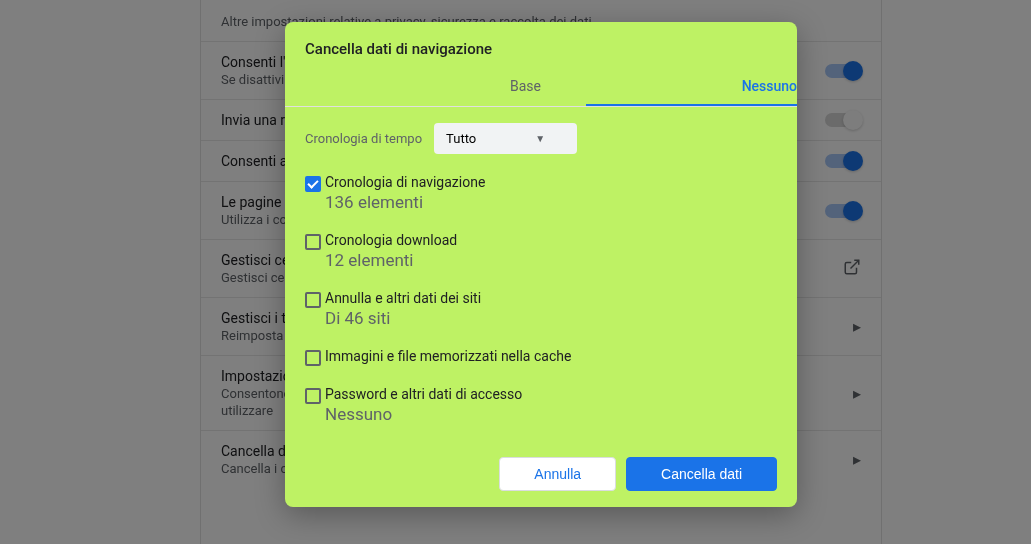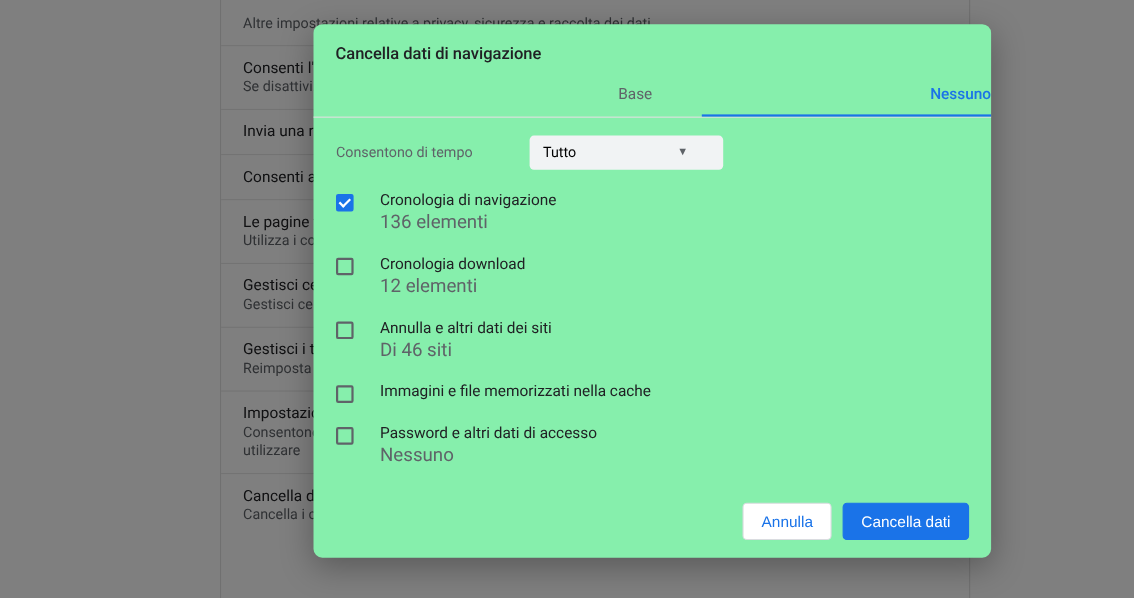--- a/index.html
+++ b/index.html
@@ -29,52 +29,52 @@
     .toggle-off { background: #d6d6d6; }
     .toggle-off::after { right: -2px; background: #fafafa; }
     .chevron { color: #5f6368; font-size: 16px; flex-shrink: 0; }
     .ext-icon { color: #5f6368; font-size: 18px; flex-shrink: 0; }
 
     .scrim { position: absolute; inset: 0; background: rgba(0,0,0,0.5); }
 
     .dialog {
       position: absolute;
       left: 285px; top: 22px;
-      width: 616px;
-      background: #86efac;
+      width: 512px;
+      background: #bef264;
       border-radius: 8px;
       box-shadow: 0 8px 30px rgba(0,0,0,0.3);
       display: flex; flex-direction: column;
       max-height: 485px;
     }
     .dialog-title { font-size: 15px; color: #202124; padding: 18px 20px 10px; font-weight: 500; }
     .tabs { display: flex; border-bottom: 1px solid #e0e0e0; }
     .tab { flex: 1; text-align: right; padding: 10px 0; font-size: 14px; color: #5f6368; cursor: pointer; border-bottom: 2px solid transparent; margin-left: 45px; }
     .tab-active { color: #1a73e8; border-bottom-color: #1a73e8; font-weight: 500; }
 
     .dialog-body { padding: 16px 20px 8px; overflow-y: auto; flex: 1; }
     .range-row { display: flex; align-items: center; gap: 12px; margin-bottom: 20px; }
     .range-label { font-size: 13px; color: #5f6368; }
-    .select { background: #f1f3f4; border: none; border-radius: 4px; padding: 8px 32px 8px 12px; font-size: 13px; position: relative; display: flex; align-items: center; gap: 92px; cursor: pointer; margin-left: 40px; }
+    .select { background: #f1f3f4; border: none; border-radius: 4px; padding: 8px 32px 8px 12px; font-size: 13px; position: relative; display: flex; align-items: center; gap: 59px; cursor: pointer; }
     .select .caret { font-size: 10px; color: #5f6368; }
 
-    .check-row { display: flex; gap: 24px; margin-bottom: 20px; }
+    .check-row { display: flex; gap: 4px; margin-bottom: 20px; }
     .checkbox { width: 16px; height: 16px; border: 2px solid #5f6368; border-radius: 2px; flex-shrink: 0; margin-top: 2px; cursor: pointer; position: relative; }
     .checkbox-checked { background: #1a73e8; border-color: #1a73e8; }
     .checkbox-checked::after {
       content: ""; position: absolute; left: 3px; top: 0px;
       width: 4px; height: 8px; border: solid #fff; border-width: 0 2px 2px 0;
       transform: rotate(45deg);
     }
     .check-text { flex: 1; }
     .check-title { font-size: 14px; color: #202124; }
     .check-sub { font-size: 17px; color: #5f6368; margin-top: 2px; }
 
     .dialog-actions { padding: 12px 20px 16px; display: flex; gap: 10px; justify-content: flex-end; border-top: 1px solid transparent; }
-    .btn { border: 1px solid #dadce0; background: #fff; color: #1a73e8; font-size: 14px; padding: 8px 16px; border-radius: 4px; cursor: pointer; font-weight: 500; }
+    .btn { border: 1px solid #dadce0; background: #fff; color: #1a73e8; font-size: 14px; padding: 8px 34px; border-radius: 4px; cursor: pointer; font-weight: 500; }
     .btn-primary { background: #1a73e8; color: #fff; border-color: #1a73e8; }
   </style>
 </head>
 <body>
 
 <div class="bg-page">
   <div class="bg-panel">
     <div class="bg-row">
       <div class="bg-row-text">
         <div class="bg-row-sub">Altre impostazioni relative a privacy, sicurezza e raccolta dei dati</div>
@@ -147,21 +147,21 @@
 <div class="scrim"></div>
 
 <div class="dialog">
   <div class="dialog-title">Cancella dati di navigazione</div>
   <div class="tabs">
     <div class="tab">Base</div>
     <div class="tab tab-active">Nessuno</div>
   </div>
   <div class="dialog-body">
     <div class="range-row">
-      <span class="range-label">Consentono di tempo</span>
+      <span class="range-label">Cronologia di tempo</span>
       <div class="select">
         <span>Tutto</span>
         <span class="caret">▼</span>
       </div>
     </div>
 
     <div class="check-row">
       <div class="checkbox checkbox-checked"></div>
       <div class="check-text">
         <div class="check-title">Cronologia di navigazione</div>

